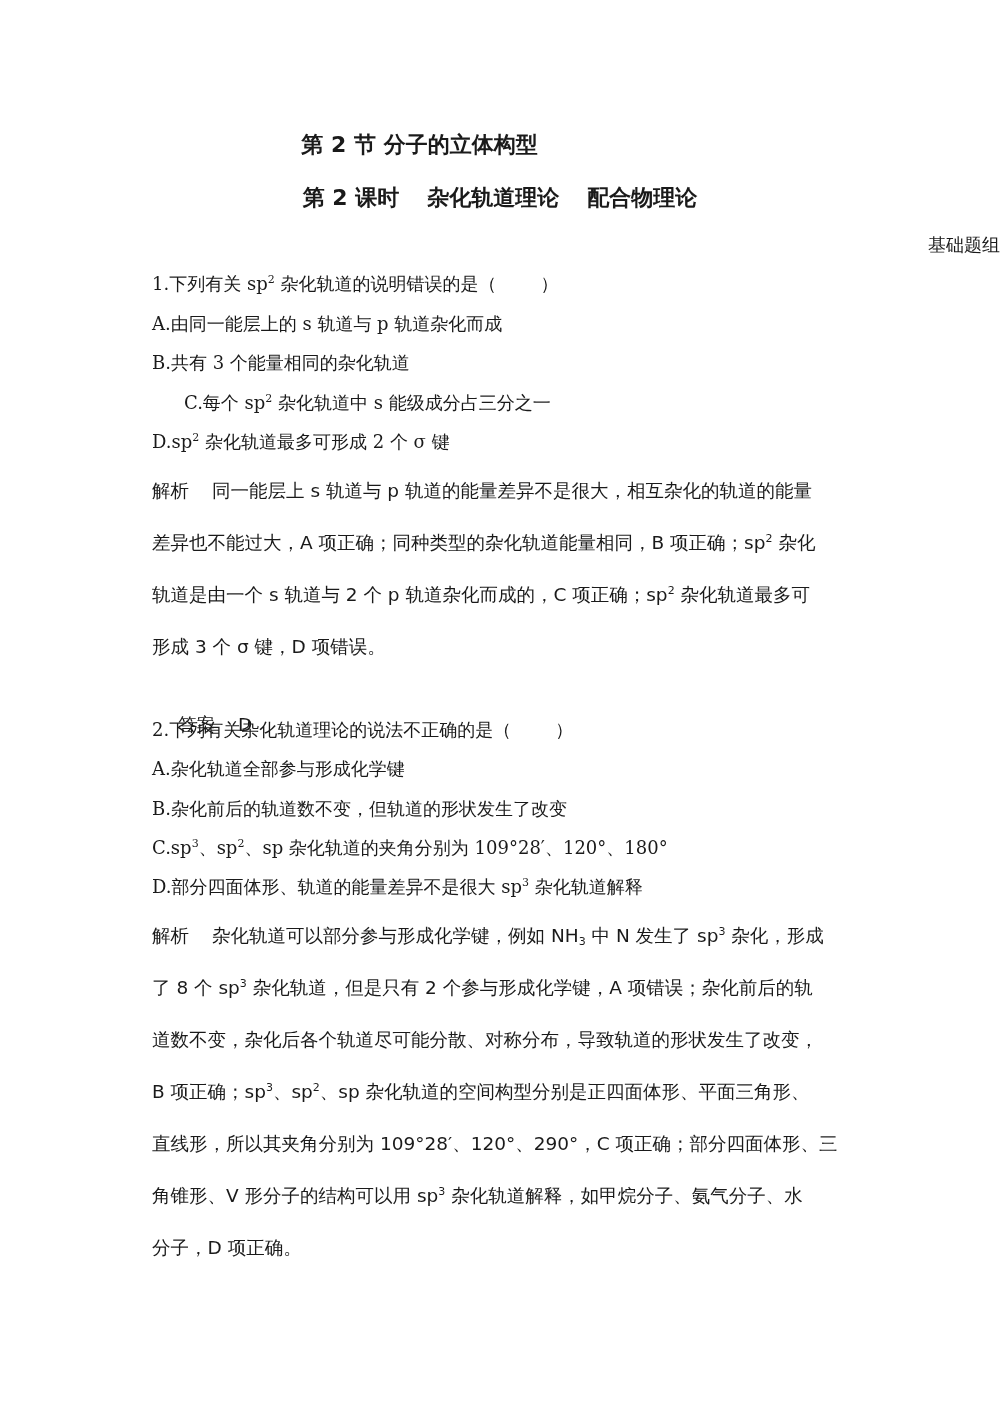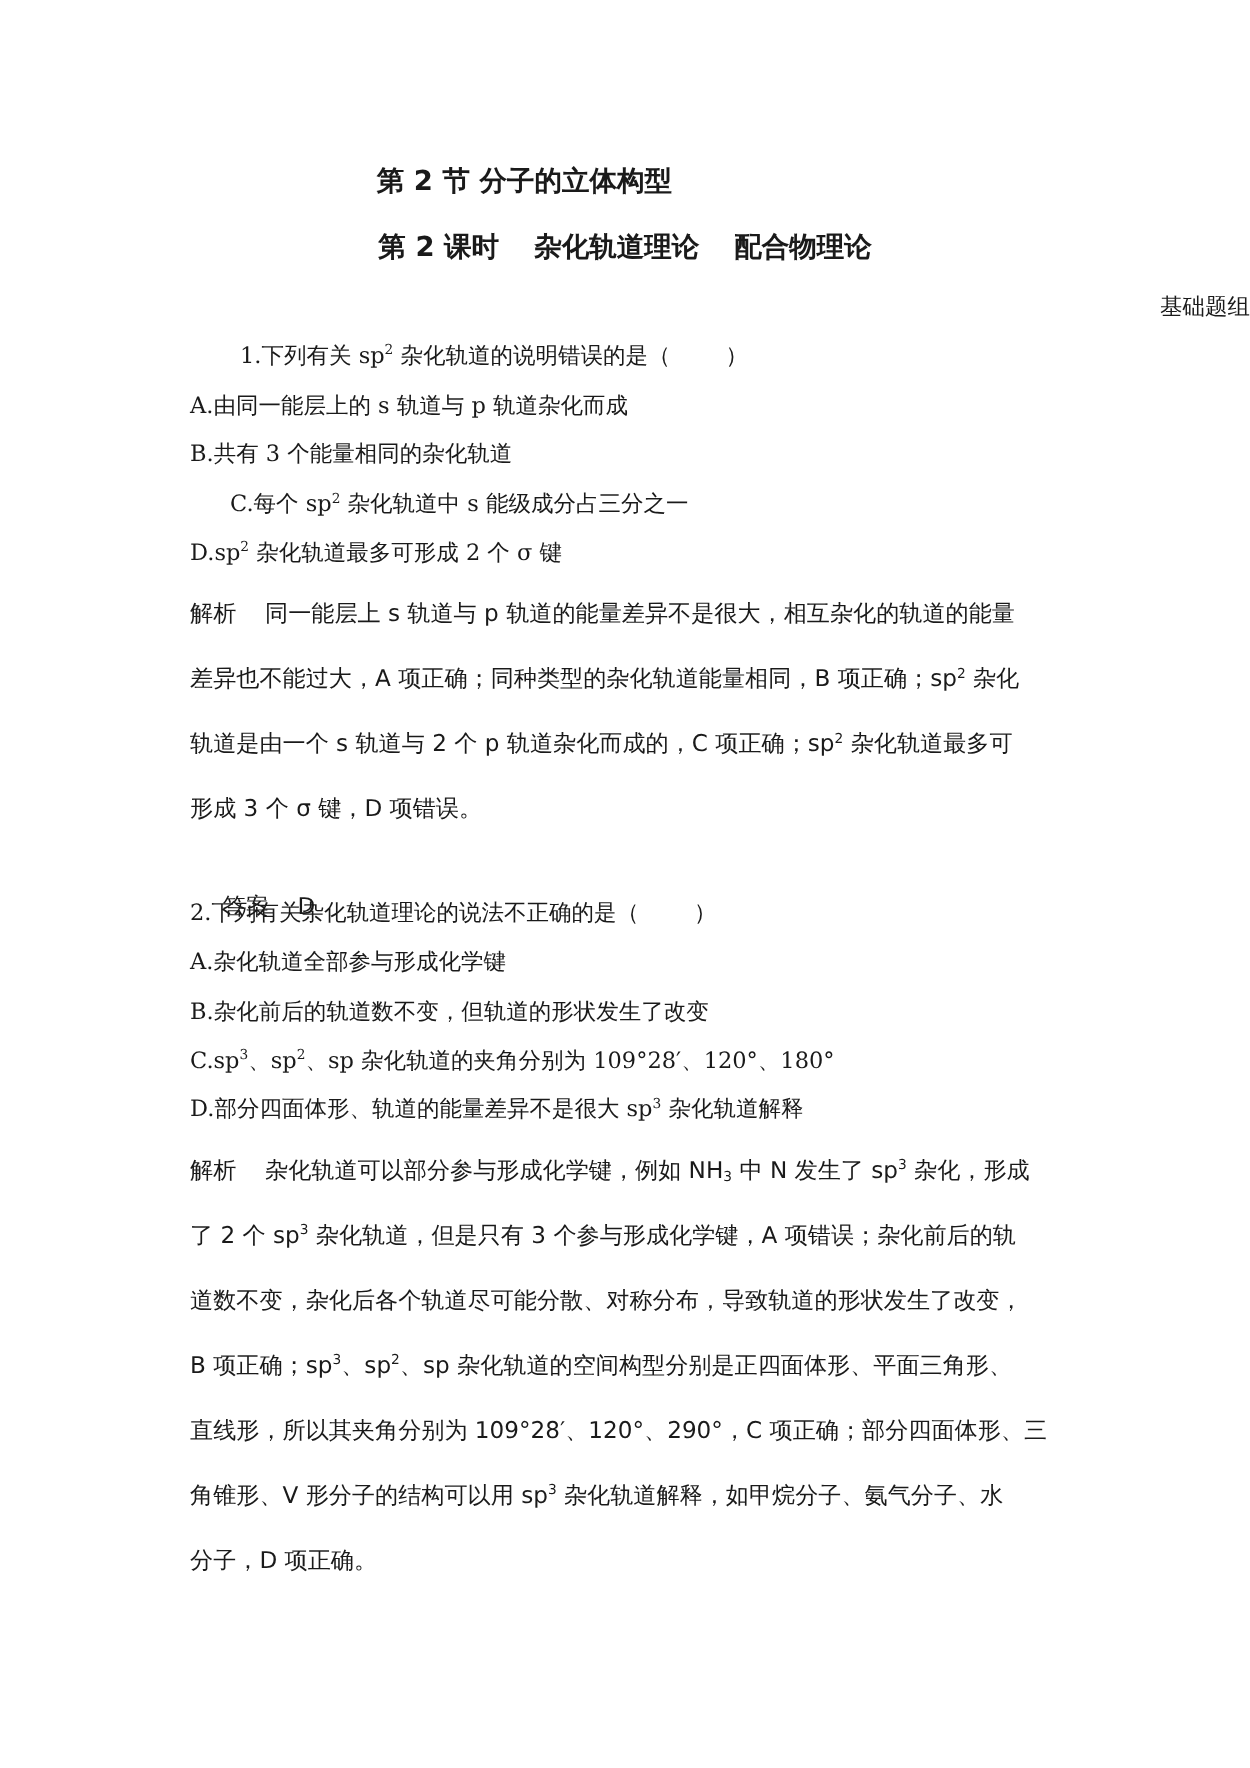--- a/index.html
+++ b/index.html
@@ -24,21 +24,21 @@
 
   <div class="abs title1">第 2 节  分子的立体构型</div>
 
   <div class="abs title2">
     <span>第 2 课时</span><span class="gap"></span><span>杂化轨道理论</span><span class="gap"></span><span>配合物理论</span>
   </div>
 
   <div class="abs group">基础题组</div>
 
   <div>
-    <div class="abs q" style="top:272px;margin-left:40px;">
+    <div class="abs q" style="top:272px;">
       <span>1.</span><span>下列有关 sp</span><sup>2</sup><span> 杂化轨道的说明错误的是（</span><span class="paren"></span><span>）</span>
     </div>
     <div class="abs q" style="top:312px;">A.由同一能层上的 s 轨道与 p 轨道杂化而成</div>
     <div class="abs q" style="top:351px;">B.共有 3 个能量相同的杂化轨道</div>
     <div class="abs q" style="top:391px;margin-left:32px;">
       <span>C.每个 sp</span><sup>2</sup><span> 杂化轨道中 s 能级成分占三分之一</span>
     </div>
     <div class="abs q" style="top:430px;">
       <span>D.sp</span><sup>2</sup><span> 杂化轨道最多可形成 2 个 σ 键</span>
     </div>
@@ -72,21 +72,21 @@
     </div>
     <div class="abs q" style="top:875px;">
       <span>D.部分四面体形、轨道的能量差异不是很大 sp</span><sup>3</sup><span> 杂化轨道解释</span>
     </div>
 
     <div>
       <div class="abs ana" style="top:923px;">
         <span class="lab">解析</span><span>杂化轨道可以部分参与形成化学键，例如 NH</span><sub>3</sub><span> 中 N 发生了 sp</span><sup>3</sup><span> 杂化，形成</span>
       </div>
       <div class="abs ana" style="top:975px;">
-        <span>了 2 个 sp</span><sup>3</sup><span> 杂化轨道，但是只有 3 个参与形成化学键，A 项错误；杂化前后的轨</span>
+        <span>了 8 个 sp</span><sup>3</sup><span> 杂化轨道，但是只有 2 个参与形成化学键，A 项错误；杂化前后的轨</span>
       </div>
       <div class="abs ana" style="top:1027px;">道数不变，杂化后各个轨道尽可能分散、对称分布，导致轨道的形状发生了改变，</div>
       <div class="abs ana" style="top:1079px;">
         <span>B 项正确；sp</span><sup>3</sup><span>、sp</span><sup>2</sup><span>、sp 杂化轨道的空间构型分别是正四面体形、平面三角形、</span>
       </div>
       <div class="abs ana" style="top:1131px;">直线形，所以其夹角分别为 109°28′、120°、290°，C 项正确；部分四面体形、三</div>
       <div class="abs ana" style="top:1183px;">
         <span>角锥形、V 形分子的结构可以用 sp</span><sup>3</sup><span> 杂化轨道解释，如甲烷分子、氨气分子、水</span>
       </div>
       <div class="abs ana" style="top:1235px;">分子，D 项正确。</div>

